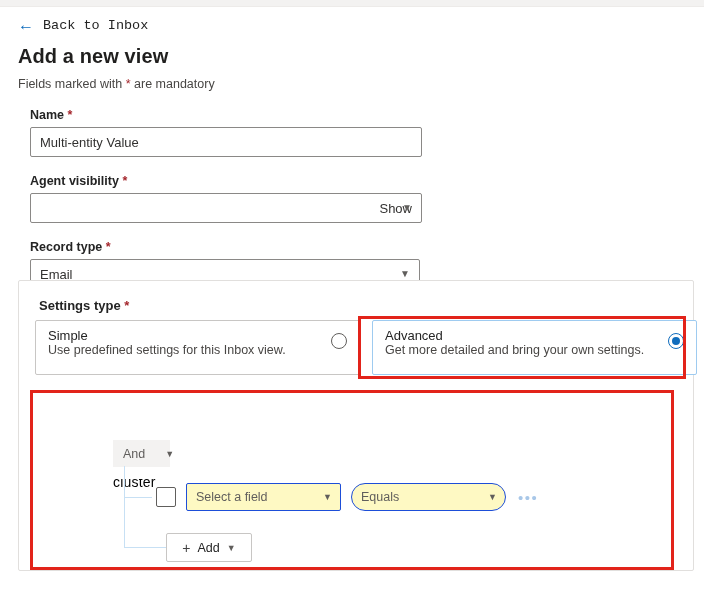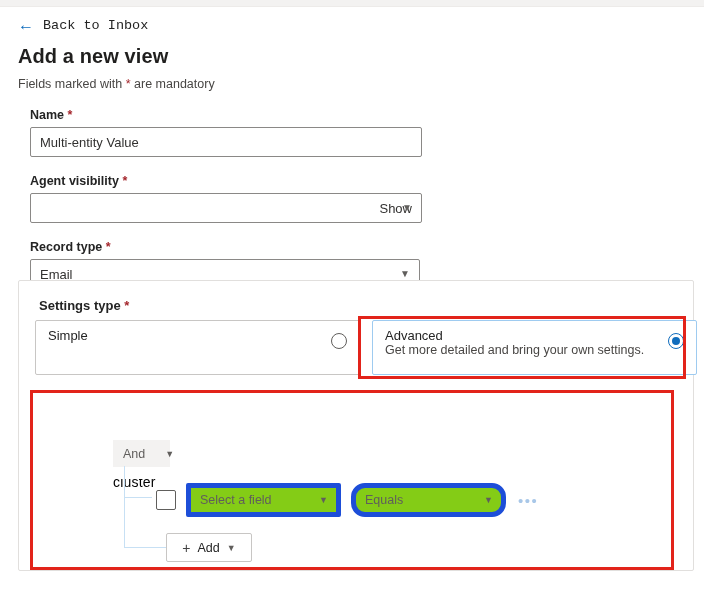--- a/index.html
+++ b/index.html
@@ -261,24 +261,24 @@
   }
   .cbox {
     width: 20px; height: 20px;
     border: 1px solid #605e5c;
     background: #fff;
     border-radius: 2px;
     cursor: pointer;
     flex: none;
   }
   .cc {
-    height: 34px;
-    border: 5px solid #1d4ed8;
-    border-radius: 2px;
-    background: #84cc16;
+    height: 28px;
+    border: 1px solid #1d4ed8;
+    border-radius: 2px;
+    background: #fef9c3;
     display: flex;
     align-items: center;
     padding: 0 9px;
     font-size: 12.5px;
     color: #605e5c;
     position: relative;
   }
   .cc.field-sel { width: 155px; }
   .cc.op-sel { width: 155px; border-radius: 14px; }
   .cc.val-in { width: 131px; }
@@ -385,20 +385,21 @@
 
   <div class="settings-label">
     <span>Settings type</span>
     <span class="ast">*</span>
   </div>
 
   <div class="choice-row">
 
     <div class="choice-card">
       <div class="choice-title">Simple</div>
+      <div class="choice-desc">Use predefined settings for this Inbox view.</div>
       <div class="radio"></div>
     </div>
 
     <div class="choice-card selected">
       <div class="choice-title">Advanced</div>
       <div class="choice-desc">Get more detailed and bring your own settings.</div>
       <div class="radio on"></div>
     </div>
 
   </div>

